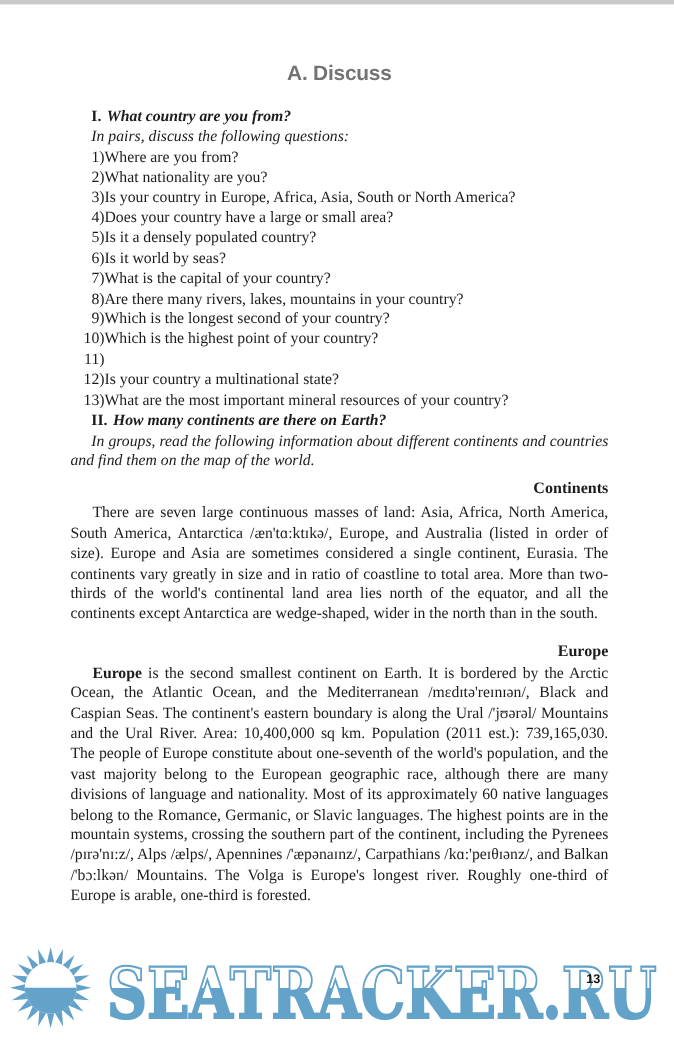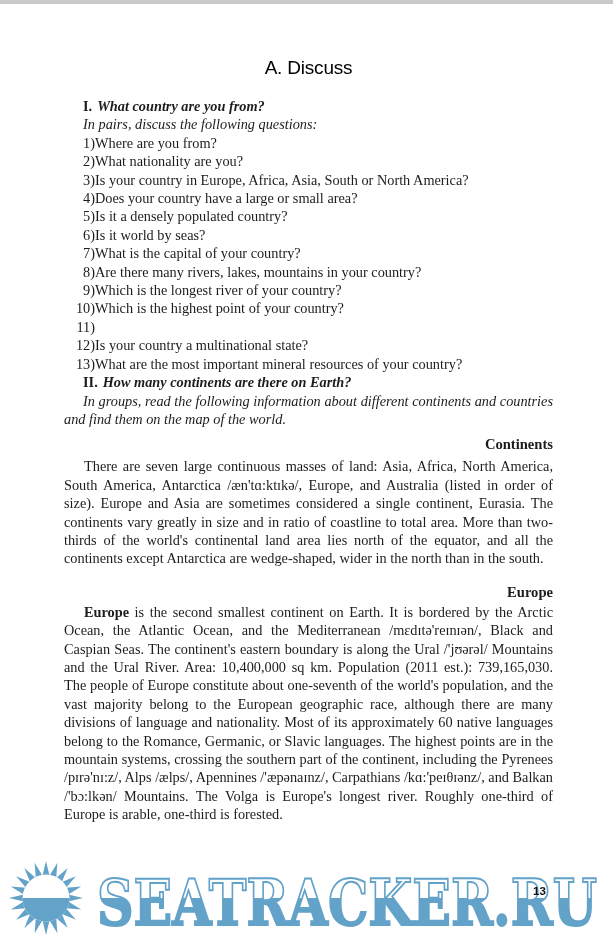--- a/index.html
+++ b/index.html
@@ -24,24 +24,24 @@
     left: 64px; top: 0;
     width: 489px;
     font-size: 14.3px;
     line-height: 18.4px;
   }
   .page-title {
     margin-top: 58px;
     line-height: 20px;
     text-align: center;
     font-family: "Liberation Sans", "DejaVu Sans", sans-serif;
-    font-weight: normal;
+    font-weight: bold;
     font-size: 19px;
     letter-spacing: -0.2px;
-    color: #000000;
+    color: #737373;
   }
   .task-heading {
     margin-top: 19px;
     text-indent: 19px;
     font-weight: bold;
   }
   .task-heading .tnum { font-style: normal; margin-right: 5px; }
   .task-heading .ttitle { font-style: italic; }
   .task2 { margin-top: 0; }
   .instruction {
@@ -155,21 +155,21 @@
         <div class="q-row">
         <span class="q-num">7)</span>
         <span class="q-text">What is the capital of your country?</span>
       </div>
         <div class="q-row">
         <span class="q-num">8)</span>
         <span class="q-text">Are there many rivers, lakes, mountains in your country?</span>
       </div>
         <div class="q-row">
         <span class="q-num">9)</span>
-        <span class="q-text">Which is the longest river of your country?</span>
+        <span class="q-text">Which is the longest second of your country?</span>
       </div>
         <div class="q-row">
         <span class="q-num">10)</span>
         <span class="q-text">Which is the highest point of your country?</span>
       </div>
         <div class="q-row">
         <span class="q-num">11)</span>
       </div>
         <div class="q-row">
         <span class="q-num">12)</span>

